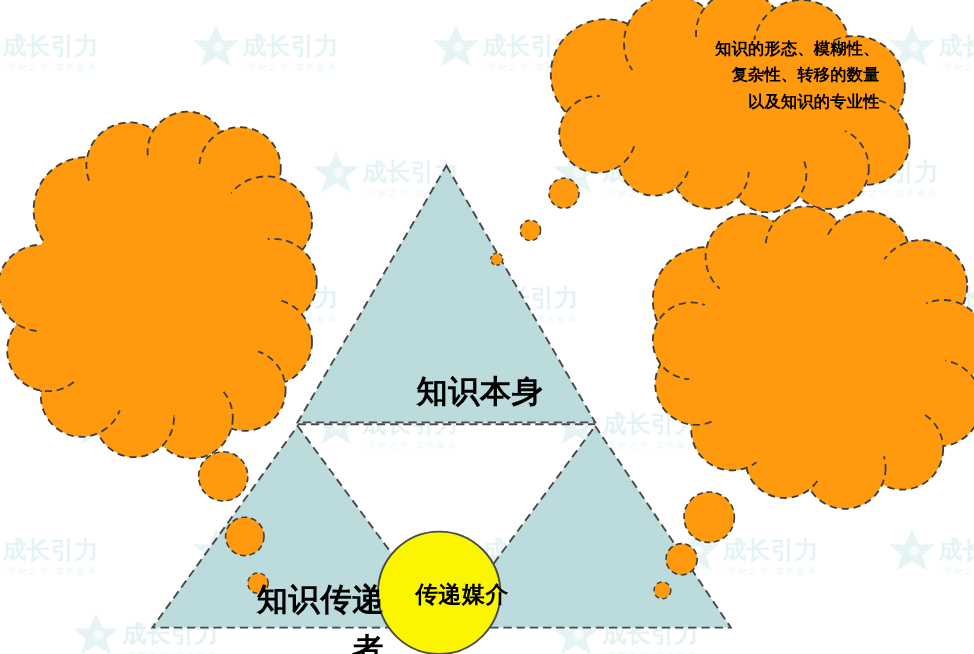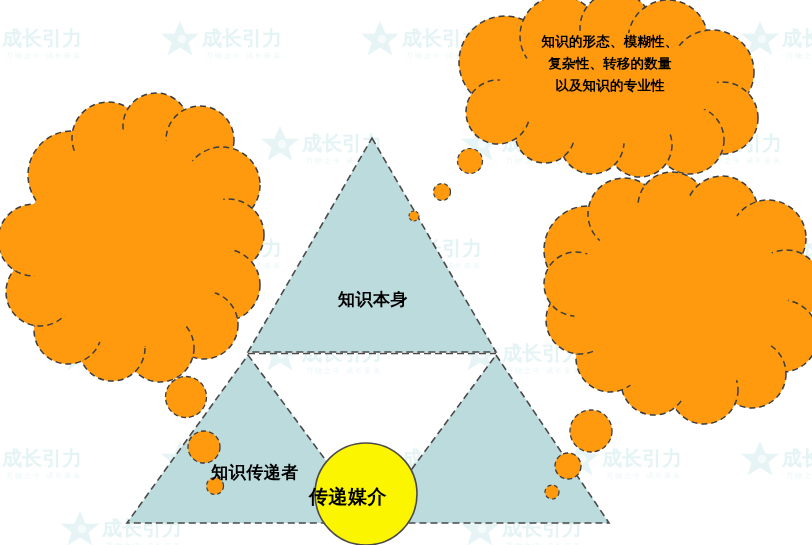--- a/index.html
+++ b/index.html
@@ -29,29 +29,29 @@
   #diagram-layer  { z-index: 1; }
   #text-layer {
     position: absolute;
     left: 0; top: 0;
     width: 812px; height: 545px;
     z-index: 2;
     pointer-events: none;
   }
   .txtbox {
     position: absolute;
-    text-align: center;
+    text-align: right;
     color: #000000;
     font-weight: bold;
     line-height: 1.62;
     white-space: pre-line;
     pointer-events: auto;
   }
   .cloud-text { font-size: 13.5px; letter-spacing: 0.2px; }
-  .tier-text  { font-size: 17px; letter-spacing: 0.5px; }
+  .tier-text  { font-size: 26px; letter-spacing: 0.5px; margin-top: 20px; }
   .hub-text   { font-size: 19px; letter-spacing: 0.5px; }
   .wm-text {
     font-family: "DejaVu Sans", "Liberation Sans", sans-serif;
     font-weight: 700;
     fill: #e4f3f4;
   }
   .wm-sub { font-size: 7px; fill: #eaf6f7; font-weight: 400; letter-spacing: 2px; }
 </style>
 </head>
 <body>
@@ -188,16 +188,16 @@
 复杂性、转移的数量
 以及知识的专业性</div>
 
 
 
     <div class="txtbox tier-text" style="left:293px; top:286px; width:160px;">知识本身</div>
 
     <div class="txtbox tier-text" style="left:190px; top:459px; width:130px;">知识传递者</div>
 
 
-    <div class="txtbox hub-text" style="left:283px; top:481px; width:130px;">传递媒介</div>
+    <div class="txtbox hub-text" style="left:294px; top:481px; width:130px;">传递媒介</div>
 
   </div>
 </div>
 
 </body></html>

